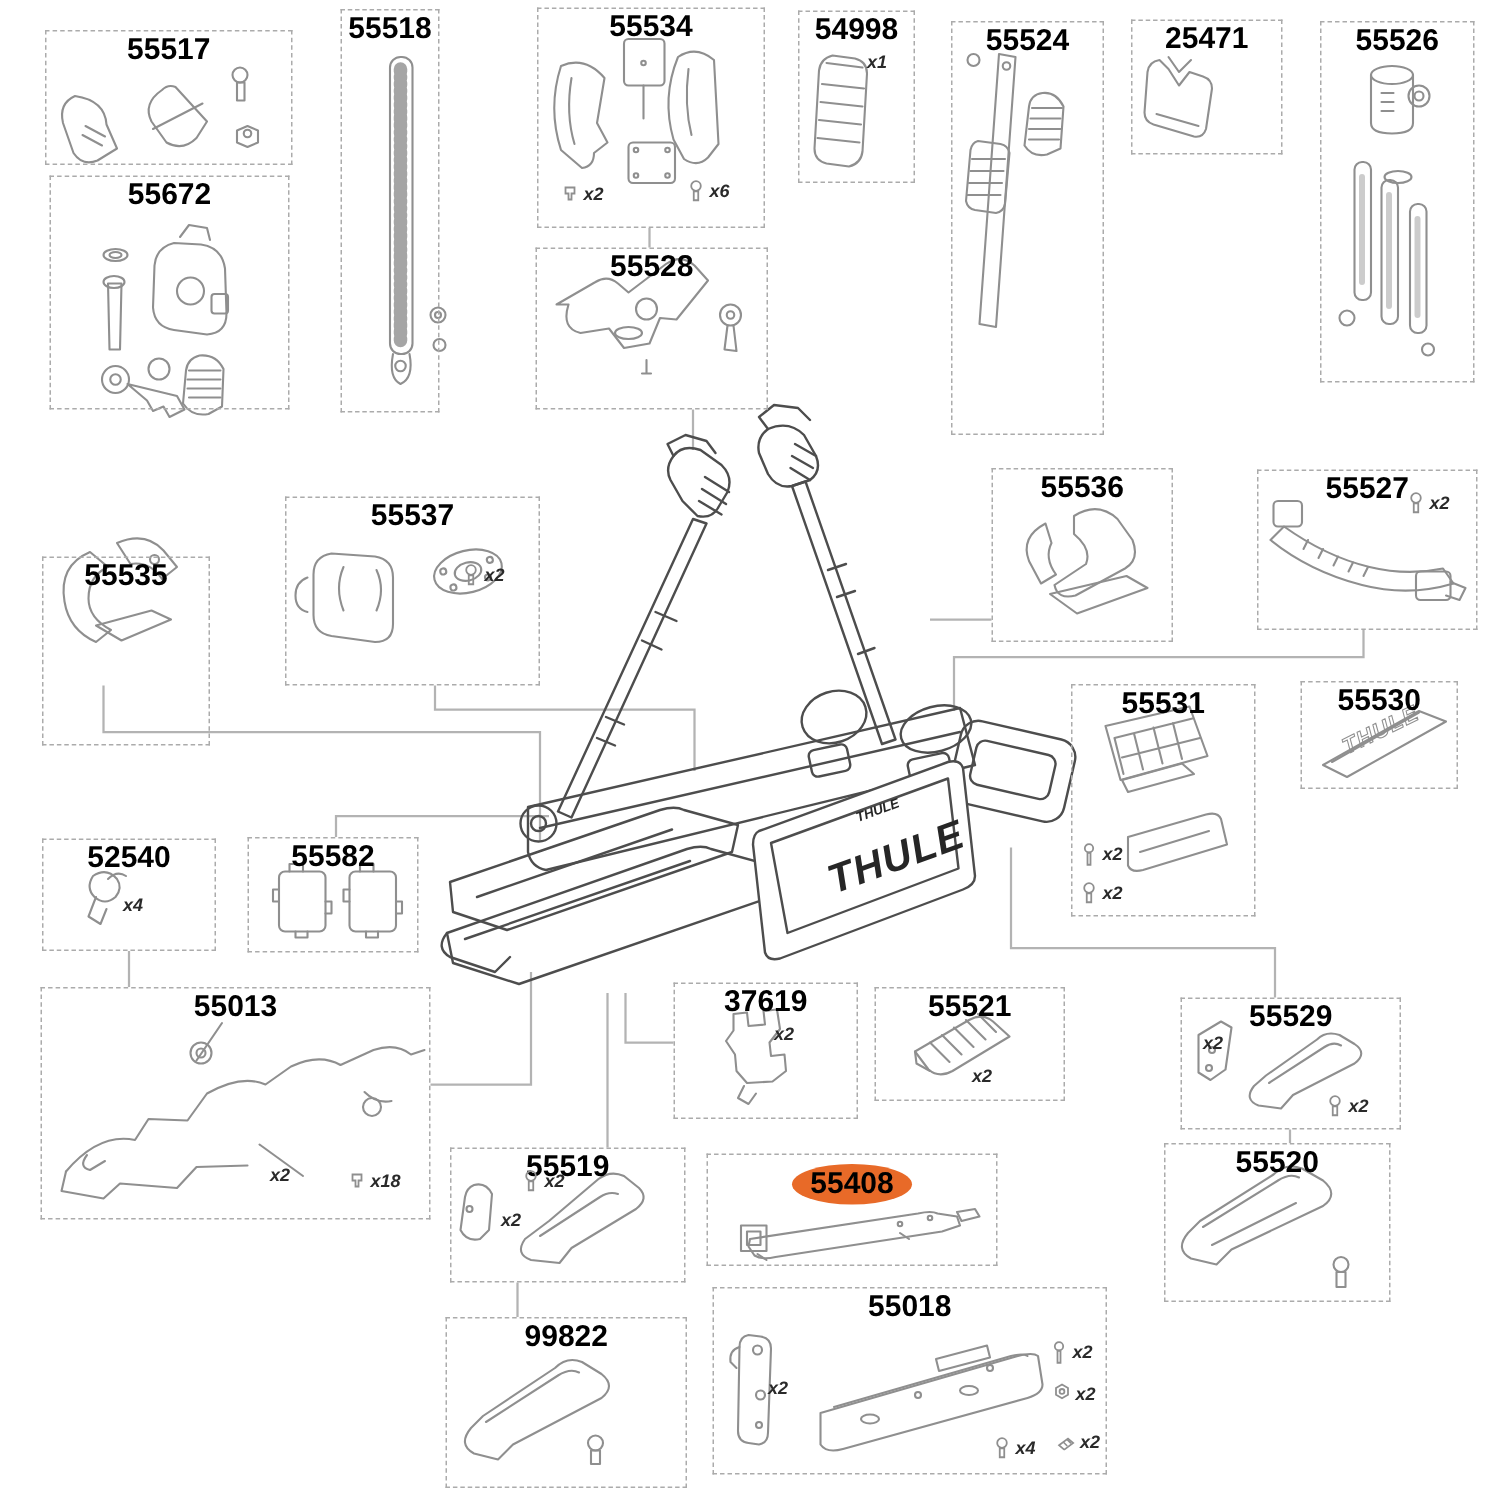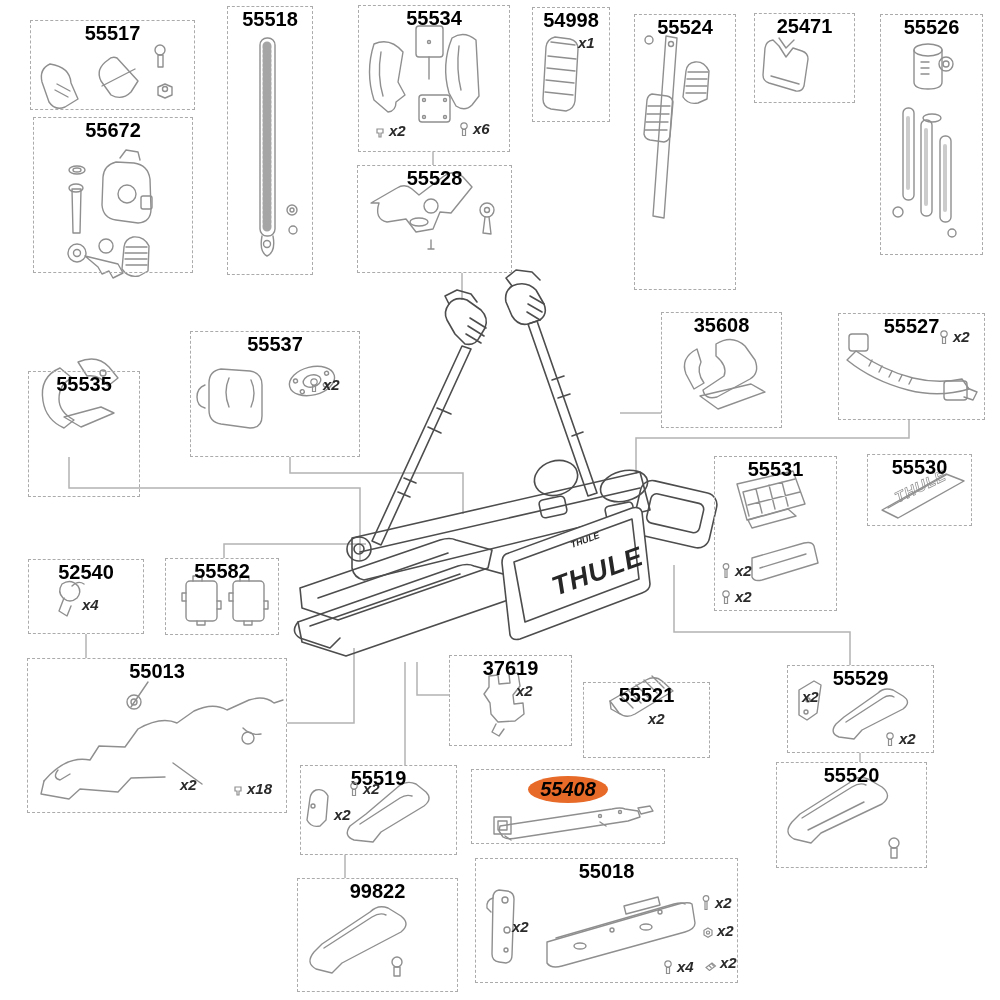--- a/index.html
+++ b/index.html
@@ -2,23 +2,23 @@
 <html><head>
 <meta charset="utf-8">
 <style>
   html,body{margin:0;padding:0;background:#ffffff;}
   #stage{position:relative;width:1000px;height:1000px;overflow:hidden;
          font-family:"Liberation Sans",sans-serif;background:#ffffff;}
   .overlay{position:absolute;left:0;top:0;width:1000px;height:1000px;}
   .part-box{position:absolute;border:1px dashed #ababab;box-sizing:border-box;}
   .part-num{position:absolute;left:0;right:0;top:1px;text-align:center;
             font-size:20px;font-weight:bold;color:#000;white-space:nowrap;}
-  .pill{display:inline-block;border-radius:50%;padding:1px 12px 2px 12px;line-height:24px;font-style:italic;}
-  .qty{position:absolute;display:flex;align-items:flex-end;gap:3px;
-       font-size:15px;font-style:italic;font-weight:bold;color:#2a2a2a;}
+  .pill{display:inline-block;border-radius:50%;padding:1px 12px 2px 12px;line-height:24px;}
+  .qty{position:absolute;display:flex;align-items:flex-start;gap:3px;
+       font-size:12px;font-style:italic;font-weight:bold;color:#2a2a2a;}
   .qty svg{display:block;}
 </style>
 </head>
 <body>
 
 <div id="stage">
 
   <svg class="overlay" viewBox="0 0 1000 1000">
 
     <g stroke="#b3b3b3" stroke-width="1.5" fill="none">
@@ -300,21 +300,21 @@
     <text transform="translate(898,503) rotate(-26)" font-size="15" font-weight="bold" font-style="italic" fill="none" stroke="#8f8f8f" stroke-width="0.7" letter-spacing="1">THULE</text>
   </svg>
 
   <div id="boxes">
       <div class="part-box" style="left: 30px; top: 20px; width: 165px; height: 90px;">
         <div class="part-num"><span>55517</span></div>
       </div>
       <div class="part-box" style="left: 33px; top: 117px; width: 160px; height: 156px;">
         <div class="part-num"><span>55672</span></div>
       </div>
-      <div class="part-box" style="left: 227px; top: 6px; width: 86px; height: 269px;">
+      <div class="part-box" style="left: 227px; top: 6px; width: 66px; height: 269px;">
         <div class="part-num"><span>55518</span></div>
       </div>
       <div class="part-box" style="left: 358px; top: 5px; width: 152px; height: 147px;">
         <div class="part-num"><span>55534</span></div>
       </div>
       <div class="qty" style="left: 374px; top: 122px;">
         <svg width="12" height="13" viewBox="0 0 12 13" fill="none" stroke="#8f8f8f" stroke-width="1.2">
           <path d="M3,3 h6 v4 h-2 v4 h-2 V7 H3 z"></path>
         </svg>
         <span>x2</span>
@@ -351,21 +351,21 @@
         <div class="part-num"><span>55537</span></div>
       </div>
       <div class="qty" style="left: 308px; top: 376px;">
         <svg width="12" height="15" viewBox="0 0 12 15" fill="none" stroke="#8f8f8f" stroke-width="1.2">
           <circle cx="6" cy="4" r="3.2"></circle>
           <path d="M4.5,7.5 h3 v6 h-3 z"></path>
         </svg>
         <span>x2</span>
       </div>
       <div class="part-box" style="left: 661px; top: 312px; width: 121px; height: 116px;">
-        <div class="part-num"><span>35608</span></div>
+        <div class="part-num"><span>55536</span></div>
       </div>
       <div class="part-box" style="left: 838px; top: 313px; width: 147px; height: 107px;">
         <div class="part-num"><span>55527</span></div>
       </div>
       <div class="qty" style="left: 938px; top: 328px;">
         <svg width="12" height="15" viewBox="0 0 12 15" fill="none" stroke="#8f8f8f" stroke-width="1.2">
           <circle cx="6" cy="4" r="3.2"></circle>
           <path d="M4.5,7.5 h3 v6 h-3 z"></path>
         </svg>
         <span>x2</span>
@@ -410,21 +410,21 @@
           <path d="M3,3 h6 v4 h-2 v4 h-2 V7 H3 z"></path>
         </svg>
         <span>x18</span>
       </div>
       <div class="part-box" style="left: 449px; top: 655px; width: 123px; height: 91px;">
         <div class="part-num"><span>37619</span></div>
       </div>
       <div class="qty" style="left: 516px; top: 682px;">
         <span>x2</span>
       </div>
-      <div class="part-box" style="left: 583px; top: 658px; width: 127px; height: 76px; margin-top: 24px;">
+      <div class="part-box" style="left: 583px; top: 658px; width: 127px; height: 76px;">
         <div class="part-num"><span>55521</span></div>
       </div>
       <div class="qty" style="left: 648px; top: 710px;">
         <span>x2</span>
       </div>
       <div class="part-box" style="left: 300px; top: 765px; width: 157px; height: 90px;">
         <div class="part-num"><span>55519</span></div>
       </div>
       <div class="qty" style="left: 348px; top: 780px;">
         <svg width="12" height="15" viewBox="0 0 12 15" fill="none" stroke="#8f8f8f" stroke-width="1.2">

